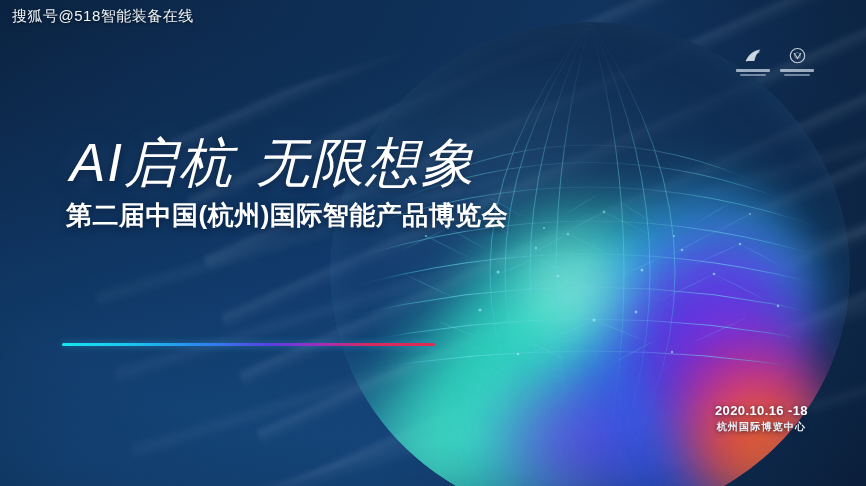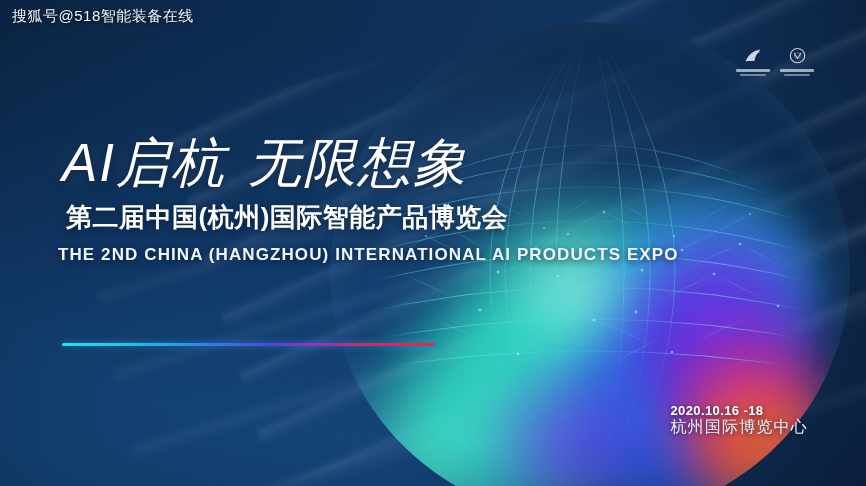--- a/index.html
+++ b/index.html
@@ -133,21 +133,21 @@
     border-radius:1px;
   }
   .logo .cap2{
     width:78%;height:2px;
     background:rgba(226,238,250,.5);
     border-radius:1px;
   }
 
   
   .copy{
-    position:absolute;left:58px;top:132px;
+    position:absolute;left:66px;top:132px;
     z-index:30;
   }
   .title-main{
     font-size:53px;
     line-height:62px;
     font-style:italic;
     font-weight:400;
     color:#ffffff;
     letter-spacing:2px;
     white-space:nowrap;
@@ -156,21 +156,21 @@
   }
   .title-main .gap{display:inline-block;width:22px;}
   .sub-cn{
     font-size:26px;
     line-height:31px;
     font-weight:bold;
     color:#ffffff;
     letter-spacing:.5px;
     white-space:nowrap;
     text-shadow:0 2px 7px rgba(5,20,45,.75);
-    margin:8px;
+    margin:0;
   }
   .sub-cn.l2{margin-top:2px;}
   .sub-en{
     font-size:17px;
     line-height:23px;
     font-weight:600;
     color:#eef5fb;
     letter-spacing:1.1px;
     white-space:nowrap;
     text-shadow:0 2px 7px rgba(5,20,45,.8);
@@ -183,32 +183,32 @@
     width:373px;height:3px;
     border-radius:2px;
     background:linear-gradient(90deg,#17e6f0 0%,#18c9ef 17%,#2f7ef0 40%,#5a3fe0 56%,#9a2fc0 68%,#d42a62 82%,#e02a52 100%);
     box-shadow:0 0 7px rgba(60,180,240,.5);
     z-index:30;
   }
 
   
   .datebox{
     position:absolute;right:58px;top:402px;
-    text-align:left;
+    text-align:center;
     z-index:30;
   }
   .date-line{
     font-size:13px;line-height:17px;
     font-weight:bold;color:#ffffff;
     letter-spacing:.4px;white-space:nowrap;
     text-shadow:0 1px 5px rgba(5,20,45,.8);
   }
   .venue-line{
-    font-size:16px;line-height:16px;
-    font-weight:400;color:#eaf2fa;
+    font-size:10px;line-height:16px;
+    font-weight:700;color:#eaf2fa;
     letter-spacing:1.2px;white-space:nowrap;
     text-shadow:0 1px 5px rgba(5,20,45,.8);
   }
 </style>
 </head>
 <body>
 
 <div id="poster">
 
   <div class="bg-base"></div>
@@ -336,21 +336,20 @@
       <span class="cap"></span>
       <span class="cap2"></span>
     </div>
   </div>
 
   <div class="copy">
     <div class="title-main"><span>AI启杭</span><span class="gap"></span><span>无限想象</span></div>
 
     <div class="sub-cn">第二届中国(杭州)国际智能产品博览会</div>
 
-    <div class="sub-en first">THE 2ND CHINA (HANGZHOU) INTERNATIONAL AI PRODUCTS EXPO</div>
   </div>
 
   <div class="divider"></div>
 
   <div class="datebox">
     <div class="date-line">2020.10.16 -18</div>
     <div class="venue-line">杭州国际博览中心</div>
   </div>
 
 </div>

